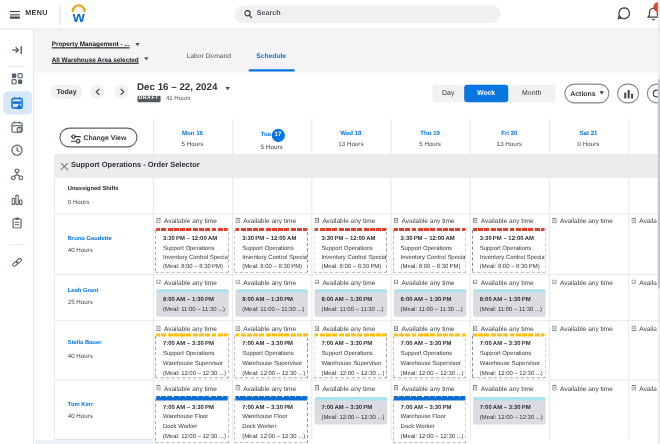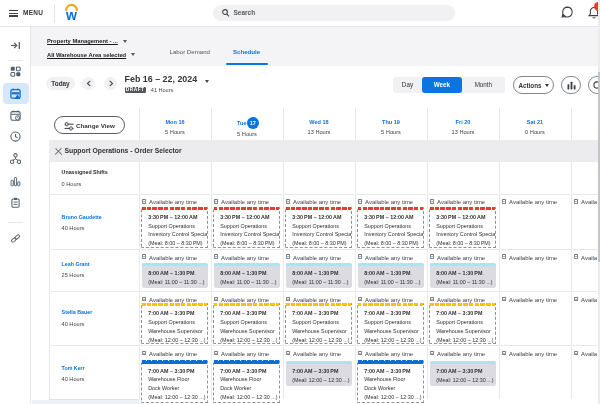--- a/index.html
+++ b/index.html
@@ -186,21 +186,21 @@
   <div class="navc" style="left:82px">
       <svg width="6" height="7" viewBox="0 0 6 7">
         <path d="M4.3 0.9 L1.5 3.5 L4.3 6.1" fill="none" stroke="#4a4e52" stroke-width="1.15"></path>
       </svg>
     </div>
   <div class="navc" style="left:103.8px">
       <svg width="6" height="7" viewBox="0 0 6 7">
         <path d="M1.7 0.9 L4.5 3.5 L1.7 6.1" fill="none" stroke="#4a4e52" stroke-width="1.15"></path>
       </svg>
     </div>
-  <div id="datet">Feb 16 – 22, 2024</div>
+  <div id="datet">Dec 16 – 22, 2024</div>
   <div id="dcaret"><div class="caret" style="border-top-color:#44474a"></div></div>
   <div id="draft">DRAFT</div>
   <div id="hrs41">41 Hours</div>
   <div id="seg">
       <div style="left:0;width:28.3px">Day</div>
       <div id="segw">Week</div>
       <div style="left:68.9px;width:42.4px">Month</div>
     </div>
   <div id="actions">Actions&nbsp; <span class="caret" style="border-top-color:#333;border-left-width:2.3px;border-right-width:2.3px;border-top-width:3px"></span></div>
   <div id="chartbtn">

